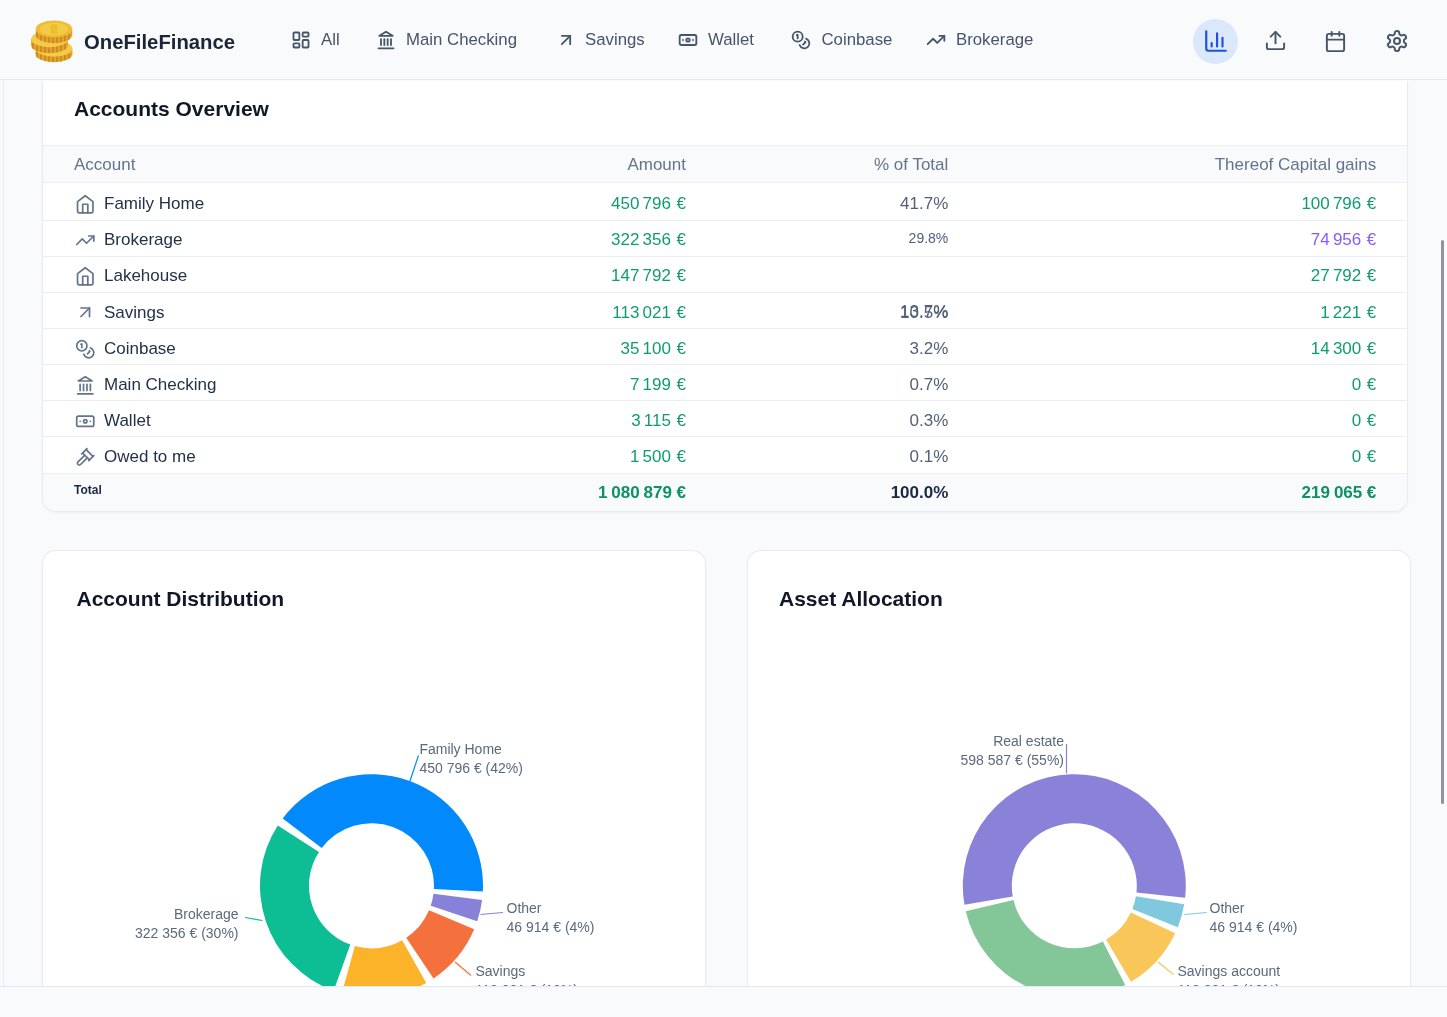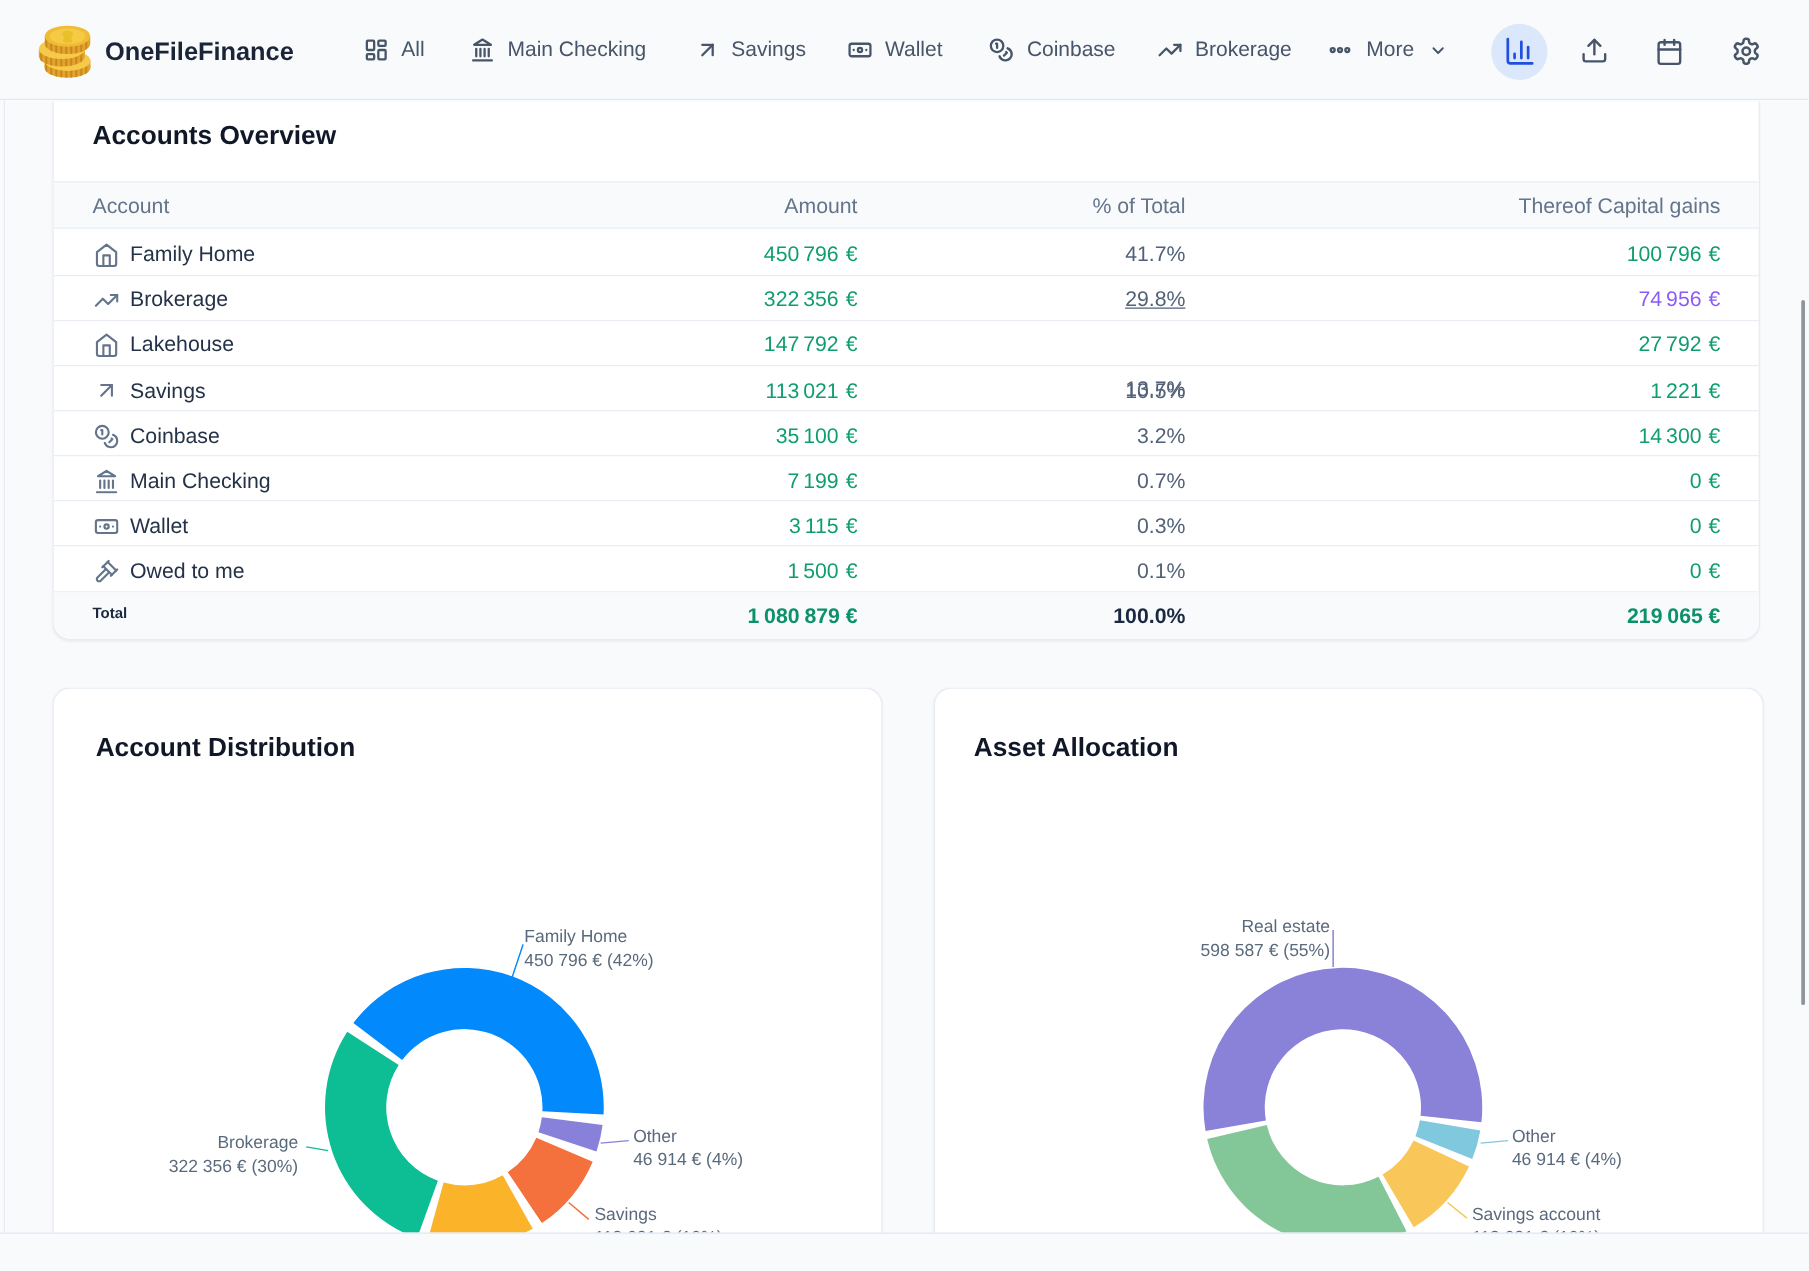--- a/index.html
+++ b/index.html
@@ -108,31 +108,20 @@
       </svg>
       <span style="font-size:16.8px;color:#475569">Coinbase</span>
     </div>
 <div style="position:absolute;left:925.5px;top:0;height:80px;display:flex;align-items:center;gap:10.5px;z-index:11">
       <svg width="20" height="20" viewBox="0 0 24 24" fill="none" stroke="#475569" stroke-width="2.2" stroke-linecap="round" stroke-linejoin="round">
         <polyline points="22 7 13.5 15.5 8.5 10.5 2 17"></polyline>
         <polyline points="16 7 22 7 22 13"></polyline>
       </svg>
       <span style="font-size:16.8px;color:#475569">Brokerage</span>
     </div>
-<div style="position:absolute;left:1061.5px;top:0;height:80px;display:flex;align-items:center;gap:11.5px;z-index:11">
-      <svg width="20" height="20" viewBox="0 0 24 24" fill="none" stroke="#475569" stroke-width="2.2" stroke-linecap="round" stroke-linejoin="round">
-        <circle cx="12" cy="12" r="1.9"></circle>
-        <circle cx="19" cy="12" r="1.9"></circle>
-        <circle cx="5" cy="12" r="1.9"></circle>
-      </svg>
-      <span style="font-size:16.8px;color:#475569">More</span>
-      <svg width="15" height="15" viewBox="0 0 24 24" fill="none" stroke="#475569" stroke-width="2.4" stroke-linecap="round" stroke-linejoin="round">
-        <path d="m6 9 6 6 6-6"></path>
-      </svg>
-    </div>
 <div style="position:absolute;left:1193px;top:18.5px;width:45px;height:45px;border-radius:50%;background:#dbe7fb;z-index:11;display:flex;align-items:center;justify-content:center">
       <svg width="26" height="26" viewBox="0 0 24 24" fill="none" stroke="#2050e0" stroke-width="2.0" stroke-linecap="round" stroke-linejoin="round">
         <path d="M3 3v16a2 2 0 0 0 2 2h16"></path>
         <path d="M8 17v-3"></path>
         <path d="M13 17V5"></path>
         <path d="M18 17V9"></path>
       </svg>
     </div>
 <div style="position:absolute;left:1263.5px;top:29px;z-index:11"><svg width="23" height="23" viewBox="0 0 24 24" fill="none" stroke="#475569" stroke-width="2.0" stroke-linecap="round" stroke-linejoin="round">
         <path d="M21 15v4a2 2 0 0 1-2 2H5a2 2 0 0 1-2-2v-4"></path>
@@ -164,21 +153,21 @@
 <div style="position:absolute;right:761px;top:195.1px;font-size:17px;z-index:9;font-weight:400;color:#0f9d70;line-height:1;white-space:pre;word-spacing:-1.6px;">450 796<span style="padding-left:5.6px">€</span></div>
 <div style="position:absolute;right:498.70000000000005px;top:195.1px;font-size:17px;z-index:9;font-weight:400;color:#526178;line-height:1;white-space:pre;">41.7%</div>
 <div style="position:absolute;right:70.70000000000005px;top:195.1px;font-size:17px;z-index:9;font-weight:400;color:#0f9d70;line-height:1;white-space:pre;word-spacing:-1.6px;">100 796<span style="padding-left:5.6px">€</span></div>
 <div style="position:absolute;left:43px;top:219.5px;width:1363.5px;height:1px;background:#eaeef4;z-index:3"></div>
 <div style="position:absolute;left:74.5px;top:230.1px;z-index:9"><svg width="20.5" height="20.5" viewBox="0 0 24 24" fill="none" stroke="#64748b" stroke-width="2.0" stroke-linecap="round" stroke-linejoin="round">
         <polyline points="22 7 13.5 15.5 8.5 10.5 2 17"></polyline>
         <polyline points="16 7 22 7 22 13"></polyline>
       </svg></div>
 <div style="position:absolute;left:104px;top:231.2px;font-size:17px;z-index:9;font-weight:400;color:#243247;line-height:1;white-space:pre;">Brokerage</div>
 <div style="position:absolute;right:761px;top:231.2px;font-size:17px;z-index:9;font-weight:400;color:#0f9d70;line-height:1;white-space:pre;word-spacing:-1.6px;">322 356<span style="padding-left:5.6px">€</span></div>
-<div style="position:absolute;right:498.70000000000005px;top:231.2px;font-size:17px;z-index:9;font-weight:400;color:#526178;line-height:1;white-space:pre;text-decoration:underline;">29.8%</div>
+<div style="position:absolute;right:498.70000000000005px;top:231.2px;font-size:14px;z-index:9;font-weight:400;color:#526178;line-height:1;white-space:pre;">29.8%</div>
 <div style="position:absolute;right:70.70000000000005px;top:231.2px;font-size:17px;z-index:9;font-weight:400;color:#8b5cf6;line-height:1;white-space:pre;word-spacing:-1.6px;">74 956<span style="padding-left:5.6px">€</span></div>
 <div style="position:absolute;left:43px;top:255.6px;width:1363.5px;height:1px;background:#eaeef4;z-index:3"></div>
 <div style="position:absolute;left:74.5px;top:266.2px;z-index:9"><svg width="20.5" height="20.5" viewBox="0 0 24 24" fill="none" stroke="#64748b" stroke-width="2.0" stroke-linecap="round" stroke-linejoin="round">
         <path d="m3 9 9-7 9 7v11a2 2 0 0 1-2 2H5a2 2 0 0 1-2-2z"></path>
         <path d="M9 22V12h6v10"></path>
       </svg></div>
 <div style="position:absolute;left:104px;top:267.4px;font-size:17px;z-index:9;font-weight:400;color:#243247;line-height:1;white-space:pre;">Lakehouse</div>
 <div style="position:absolute;right:761px;top:267.4px;font-size:17px;z-index:9;font-weight:400;color:#0f9d70;line-height:1;white-space:pre;word-spacing:-1.6px;margin-left:16px;">147 792<span style="padding-left:5.6px">€</span></div>
 <div style="position:absolute;right:498.70000000000005px;top:267.4px;font-size:17px;z-index:9;font-weight:400;color:#526178;line-height:1;white-space:pre;margin-top:36px;">13.7%</div>
 <div style="position:absolute;right:70.70000000000005px;top:267.4px;font-size:17px;z-index:9;font-weight:400;color:#0f9d70;line-height:1;white-space:pre;word-spacing:-1.6px;margin-left:48px;">27 792<span style="padding-left:5.6px">€</span></div>

